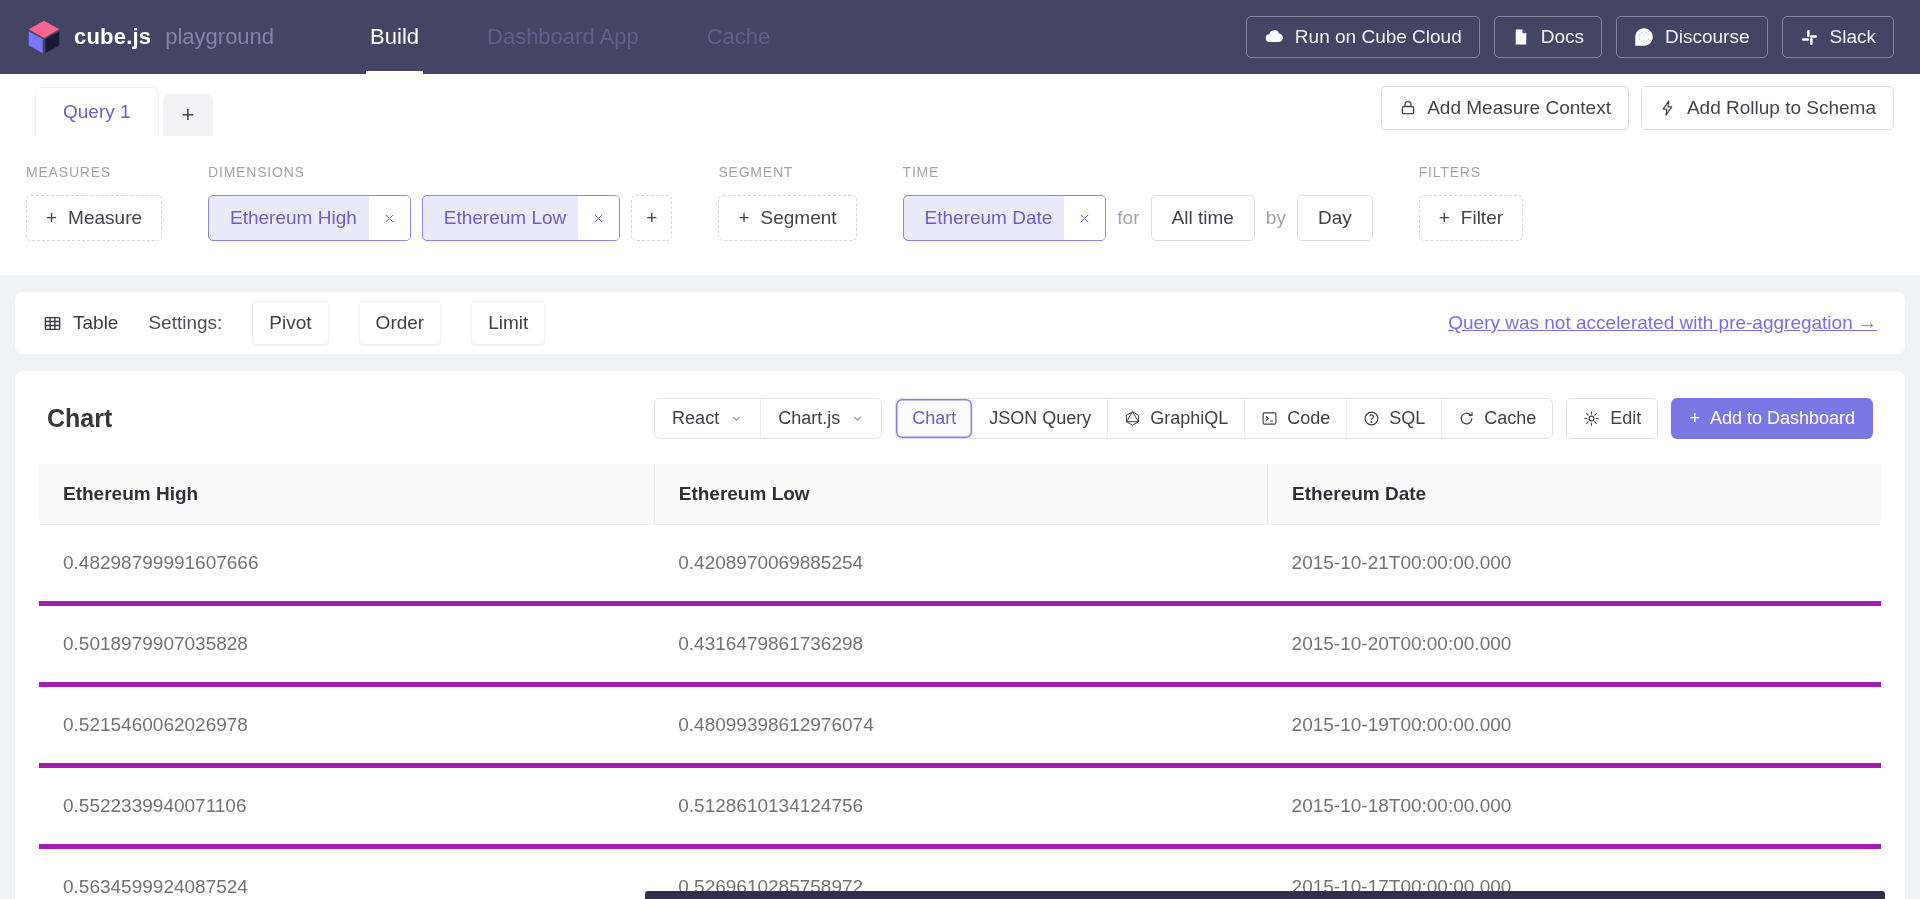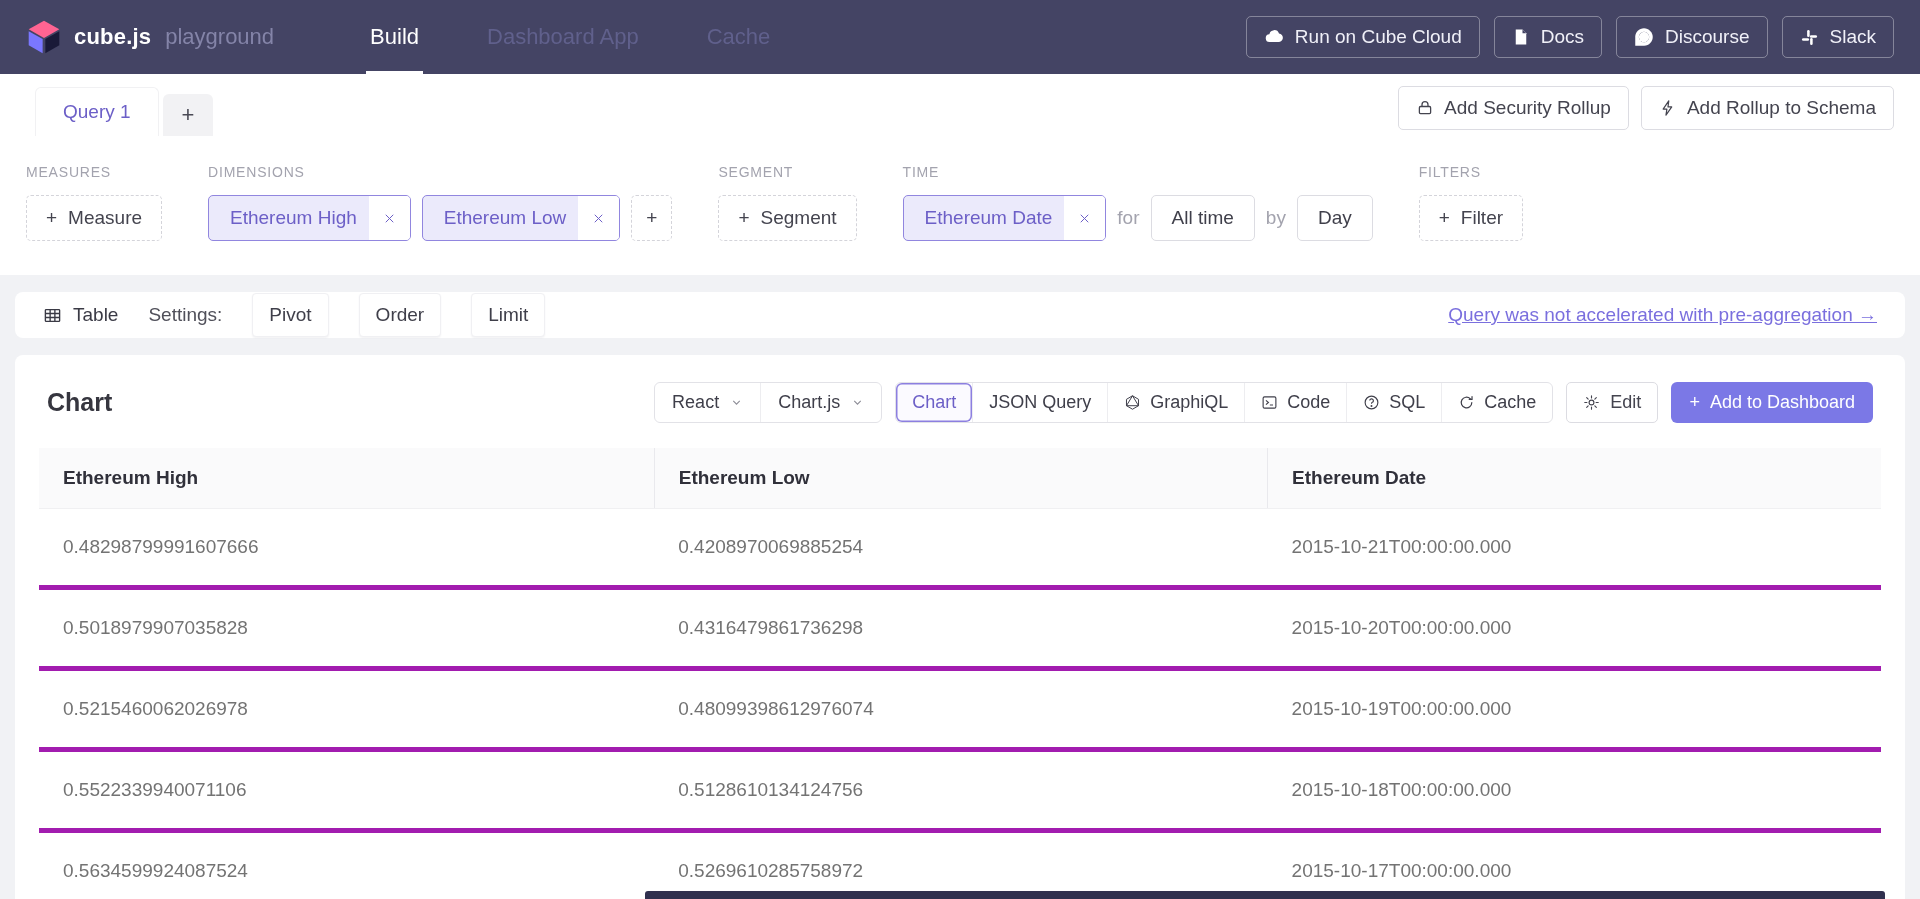--- a/index.html
+++ b/index.html
@@ -67,21 +67,21 @@
   .chip-x{ background:#fff; display:flex; align-items:center; padding:0 13px; color:var(--accent,#6C5FC7); cursor:pointer;}
   .solid-btn{
     background:#fff; border:1px solid #DCDCE2; border-radius:5px;
     padding:11px 20px; font-size:19px; color:#3F3F4A; cursor:pointer; white-space:nowrap;
   }
   .mid-label{ color:#A3A3AE; font-size:19px; }
 
   
   .settings-card{
     margin:17px 15px 0; background:#fff; border-radius:8px;
-    display:flex; align-items:center; gap:30px; padding:10px 28px; height:46px;
+    display:flex; align-items:center; gap:30px; padding:10px 28px; height:62px;
   }
   .table-mode{ display:flex; align-items:center; gap:11px; font-size:19px; color:#3A3A45; cursor:pointer;}
   .settings-label{ font-size:19px; color:#50505A; }
   .soft-btn{
     background:#fff; border:1px solid #F0F0F3; box-shadow:0 1px 2px rgba(40,40,70,.06);
     border-radius:4px; padding:10px 16px; font-size:19px; color:#3F3F4A; cursor:pointer;
   }
   .preagg-link{ margin-left:auto; font-size:19px; color:var(--link,#7A6FDE); text-decoration:underline; cursor:pointer;}
 
   
@@ -215,21 +215,21 @@
       <span>+</span>
     </div>
     <div class="tab-actions">
       <button class="light-btn">
         <span class="icon">
           <svg width="18" height="18" viewBox="0 0 24 24" fill="none" stroke="#44444F" stroke-width="1.7">
             <rect x="4.5" y="10" width="15" height="9.5" rx="1.5"></rect>
             <path d="M8 10V7.5a4 4 0 0 1 8 0V10"></path>
           </svg>
         </span>
-        <span>Add Security Rollup</span>
+        <span>Add Measure Context</span>
       </button>
       <button class="light-btn">
         <span class="icon">
           <svg width="18" height="18" viewBox="0 0 24 24" fill="none" stroke="#44444F" stroke-width="1.6" stroke-linejoin="round">
             <path d="M13 2.5 5.5 13.5h5l-1.2 8 7.7-11h-5l1-8Z"></path>
           </svg>
         </span>
         <span>Add Rollup to Schema</span>
       </button>
     </div>

